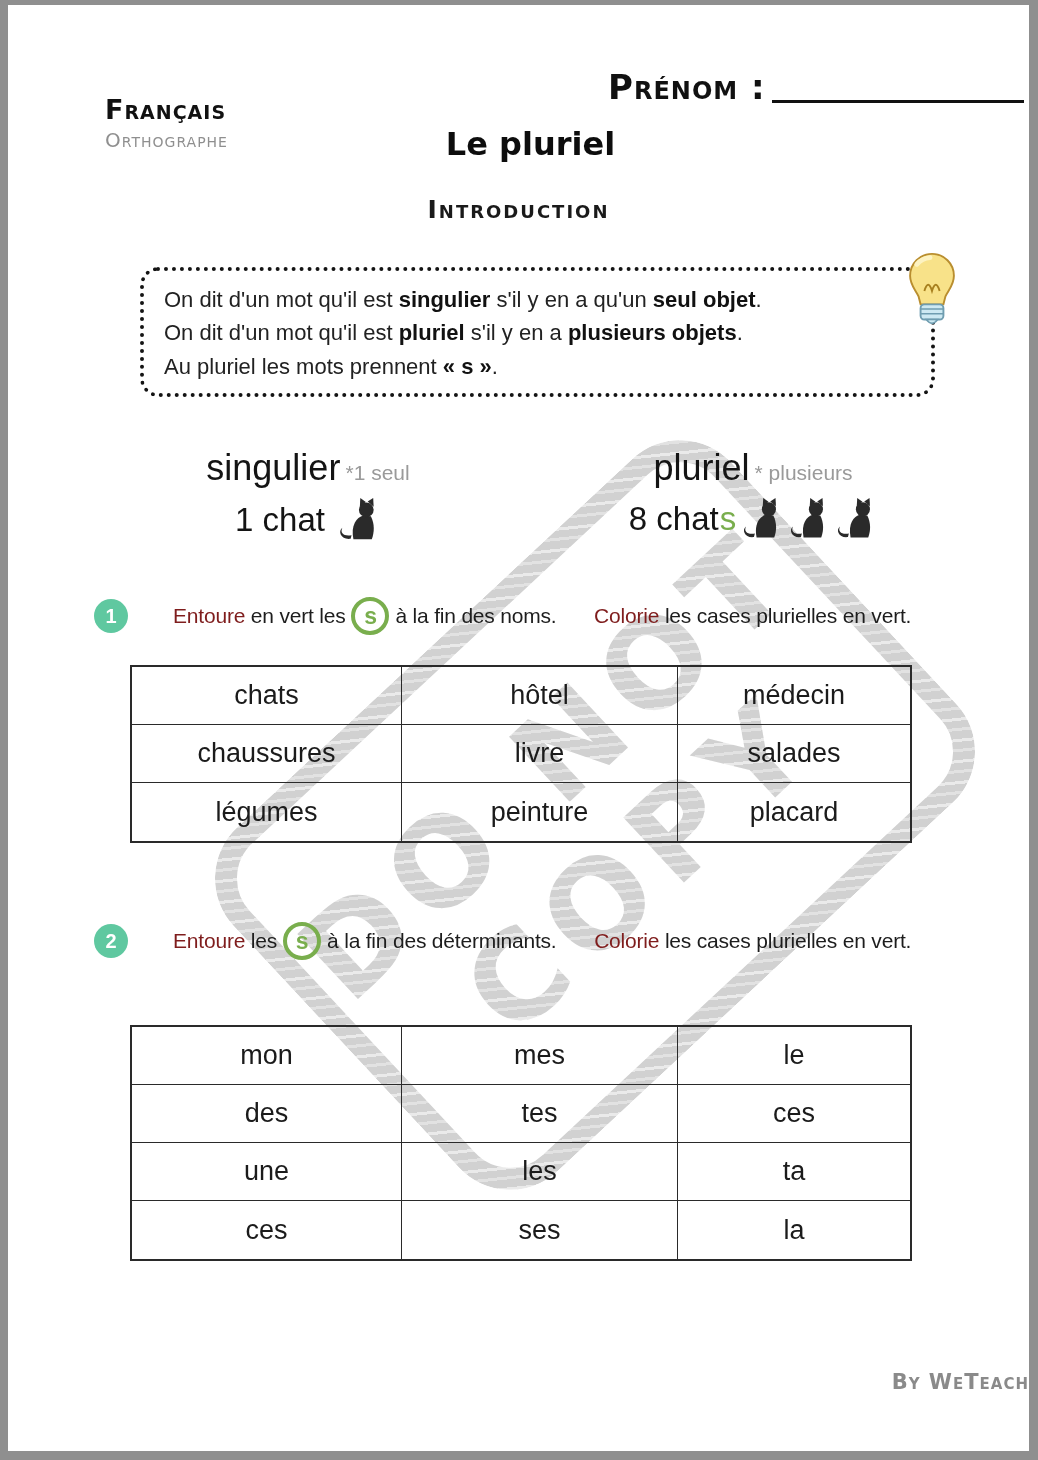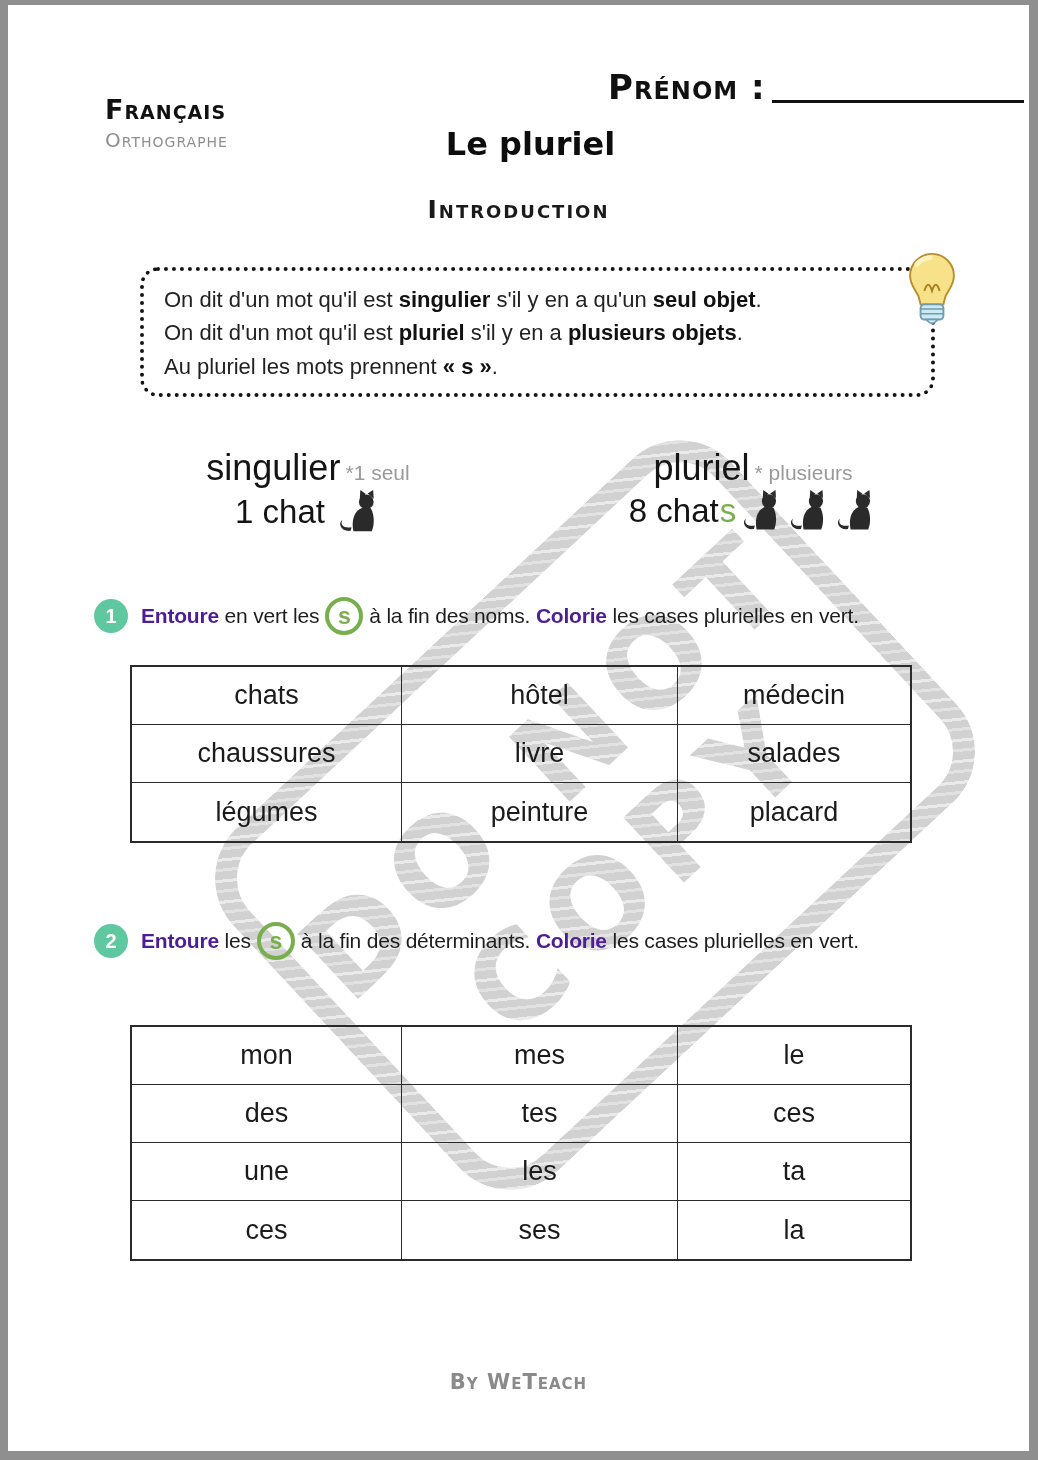--- a/index.html
+++ b/index.html
@@ -38,52 +38,52 @@
              font-family:"Liberation Sans", sans-serif; font-size:22px; line-height:1.52; color:#222; }
   .rulebox b { font-weight:700; color:#111; }
   .bulb { position:absolute; top:-20px; right:-30px; width:58px; height:80px; }
 
   
   .example { position:absolute; top:442px; text-align:center; }
   .example.sing { left:140px; width:320px; }
   .example.plur { left:555px; width:380px; }
   .ex-label { font-size:36px; color:#141414; font-family:"Liberation Sans", sans-serif; }
   .ex-note { font-size:21px; color:#9a9a9a; font-family:"Liberation Sans", sans-serif; }
-  .ex-item { margin-top:0; font-size:33px; color:#141414; font-family:"Liberation Sans", sans-serif;
+  .ex-item { margin-top:8px; font-size:33px; color:#141414; font-family:"Liberation Sans", sans-serif;
              display:flex; align-items:center; justify-content:center; gap:10px; }
   .green-s { color:#79ae4d; margin-left:1px; }
   .cat { width:46px; height:46px; }
   .cats .cat { width:44px; height:44px; margin-left:-7px; }
 
   
   .exercise { position:absolute; left:86px; display:flex; align-items:center; white-space:nowrap;
               font-family:"Liberation Sans", sans-serif; font-size:21px; letter-spacing:-0.2px; color:#1d1d1d; }
   .exercise.e1 { top:592px; }
   .exercise.e2 { top:917px; }
   .badge { width:34px; height:34px; border-radius:50%; background:#5fc8a0; color:#ffffff;
            display:inline-flex; align-items:center; justify-content:center;
            font-size:20px; font-weight:700; margin-right:13px; flex:0 0 auto; }
-  .exercise b { font-weight:700; color:#4c1d95; }
+  .exercise b { font-weight:400; color:#7f1d1d;margin-left:32px; }
   .circle-s { display:inline-flex; align-items:center; justify-content:center;
               width:38px; height:38px; border:4px solid #79ae4d; border-radius:50%;
               color:#79ae4d; font-size:23px; font-weight:600; margin:0 6px; flex:0 0 auto; }
 
   
   .wtable { position:absolute; left:122px; width:782px; border:2.5px solid #2a2a2a;
             display:grid; grid-template-columns:270px 276px 1fr; background:#fff0; }
   .wtable.t1 { top:660px; }
   .wtable.t2 { top:1020px; }
   .cell { height:58px; display:flex; align-items:center; justify-content:center;
           border-right:1.6px solid #2a2a2a; border-bottom:1.6px solid #2a2a2a;
           font-family:"Liberation Sans", sans-serif; font-size:27px; color:#1b1b1b; }
   .cell:nth-child(3n) { border-right:none; }
   .wtable .cell:nth-last-child(-n+3) { border-bottom:none; }
 
   
-  .footer { position:absolute; left:0; top:1365px; width:100%; text-align:center;
+  .footer { position:absolute; left:0; top:1365px; width:100%; text-align:right;
             font-size:21px; font-variant:small-caps; letter-spacing:1px; color:#8a8a8a; font-weight:600; }
 </style>
 </head>
 <body>
 
 <div class="page">
 
   <div class="stamp">
     <div class="stamp-line">DO NOT</div>
     <div class="stamp-line">COPY</div>

